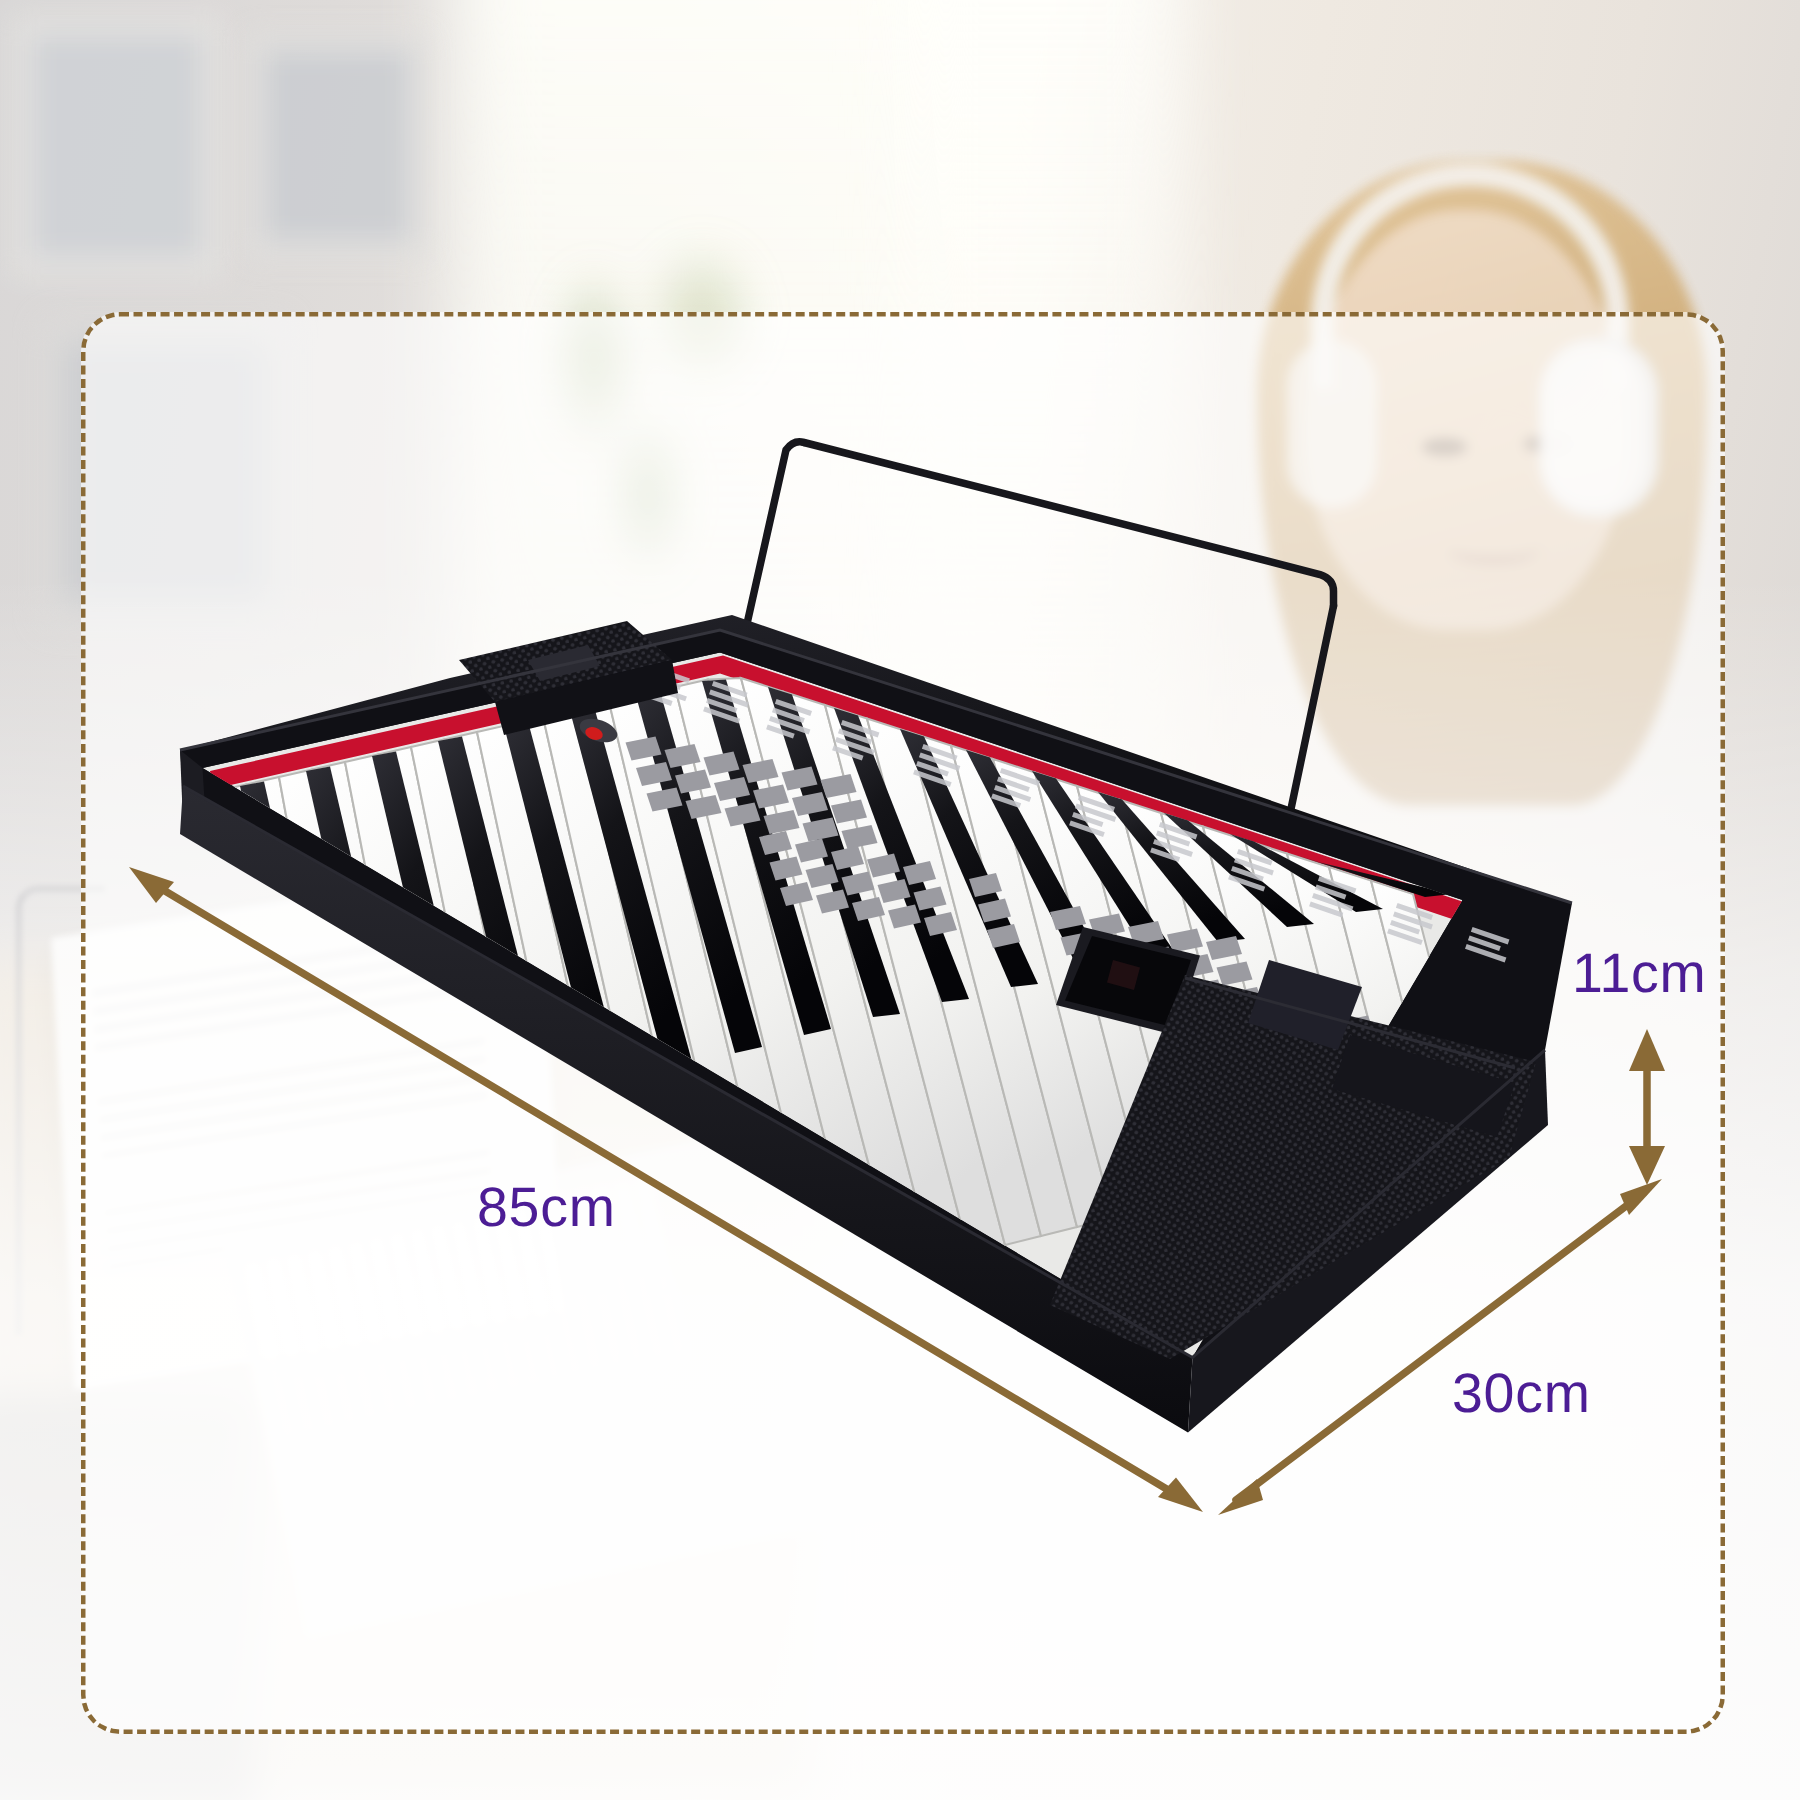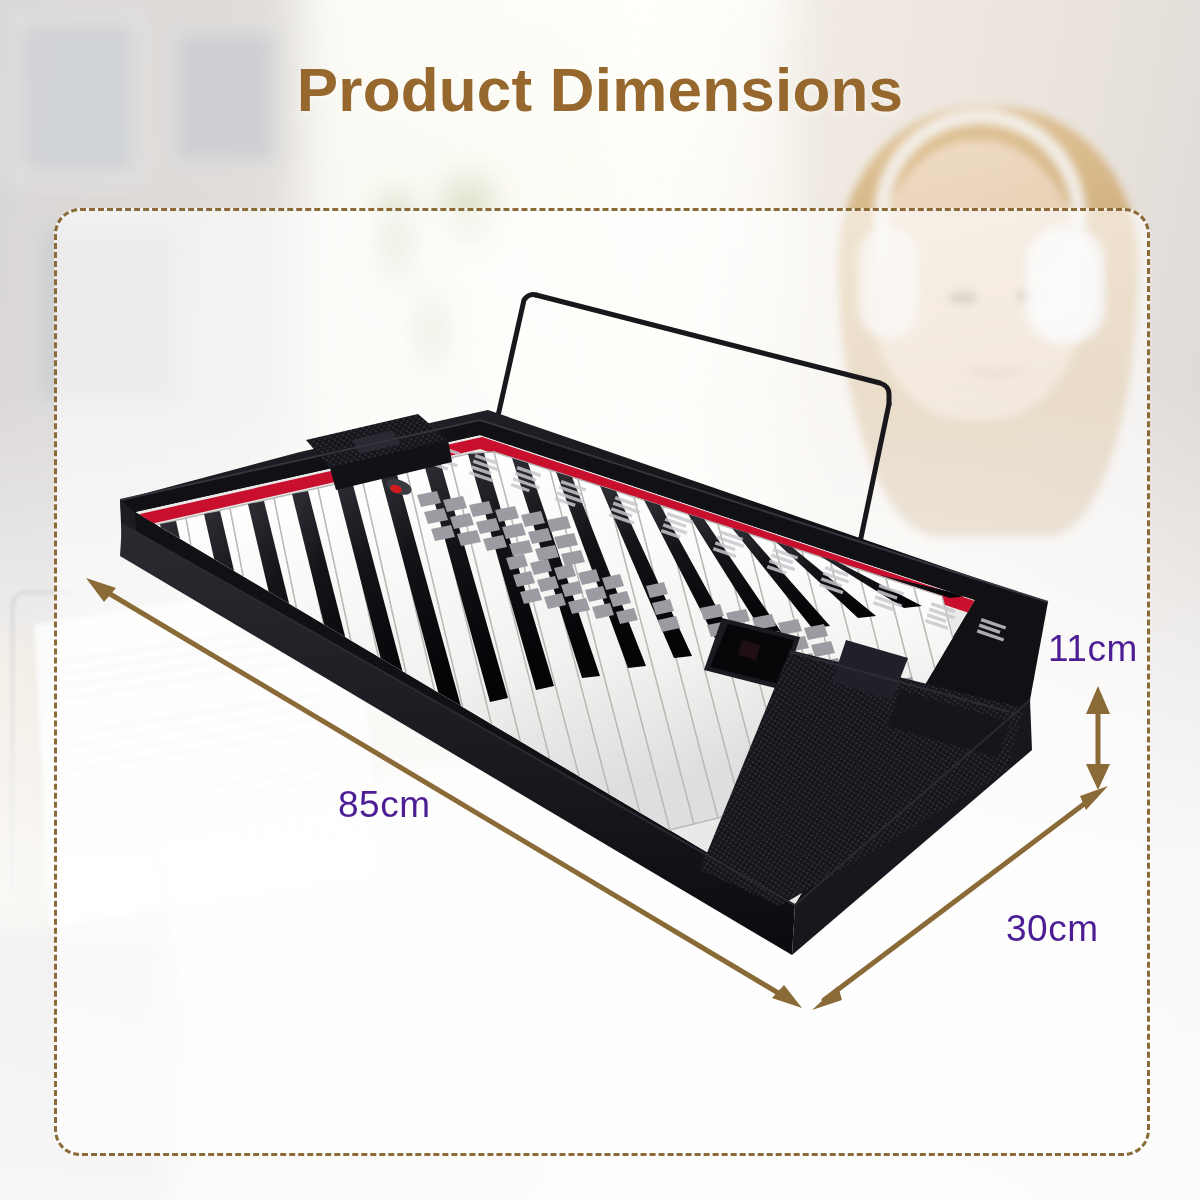--- a/index.html
+++ b/index.html
@@ -159,22 +159,22 @@
   
   .kbd-wrap { position: absolute; left: 0; top: 0; width: 1200px; height: 1200px; }
 
   
   .dim { position: absolute; left: 0; top: 0; width: 1200px; height: 1200px; pointer-events: none; }
   .dim-label {
     position: absolute; font-size: 37px; color: #4c1d95;
     font-family: "Liberation Sans", sans-serif; letter-spacing: .5px;
     white-space: nowrap;
   }
-  #lbl-85 { left: 318px; top: 784px; margin-left: 20px; }
-  #lbl-30 { left: 1006px; top: 908px; }
+  #lbl-85 { left: 318px; top: 784px; }
+  #lbl-30 { left: 968px; top: 908px; }
   #lbl-11 { left: 1048px; top: 628px; }
 </style>
 </head>
 <body>
 
 <div id="stage">
 
   <div class="bg-layer">
     <div class="bg-base"></div>
     <div class="bg-window"></div>
@@ -232,21 +232,20 @@
       <div class="kb-key" style="left:206px"></div>
         <div class="kb-key" style="left:220px"></div>
       <div class="kb-key" style="left:234px"></div>
         <div class="kb-key" style="left:248px"></div>
       <div class="kb-key" style="left:262px"></div>
         <div class="kb-key" style="left:276px"></div>
     </div>
     <div class="bg-whitewash"></div>
   </div>
 
-  <div class="title">Product Dimensions</div>
 
   <div class="frame"></div>
 
   <svg class="kbd-wrap" viewBox="0 0 1200 1200">
     <defs>
       <linearGradient id="gBodyTop" x1="0" y1="0" x2="0.25" y2="1">
         <stop offset="0" stop-color="#23232a"></stop>
           <stop offset="0.5" stop-color="#121216"></stop>
         <stop offset="1" stop-color="#0a0a0d"></stop>
       </linearGradient>

